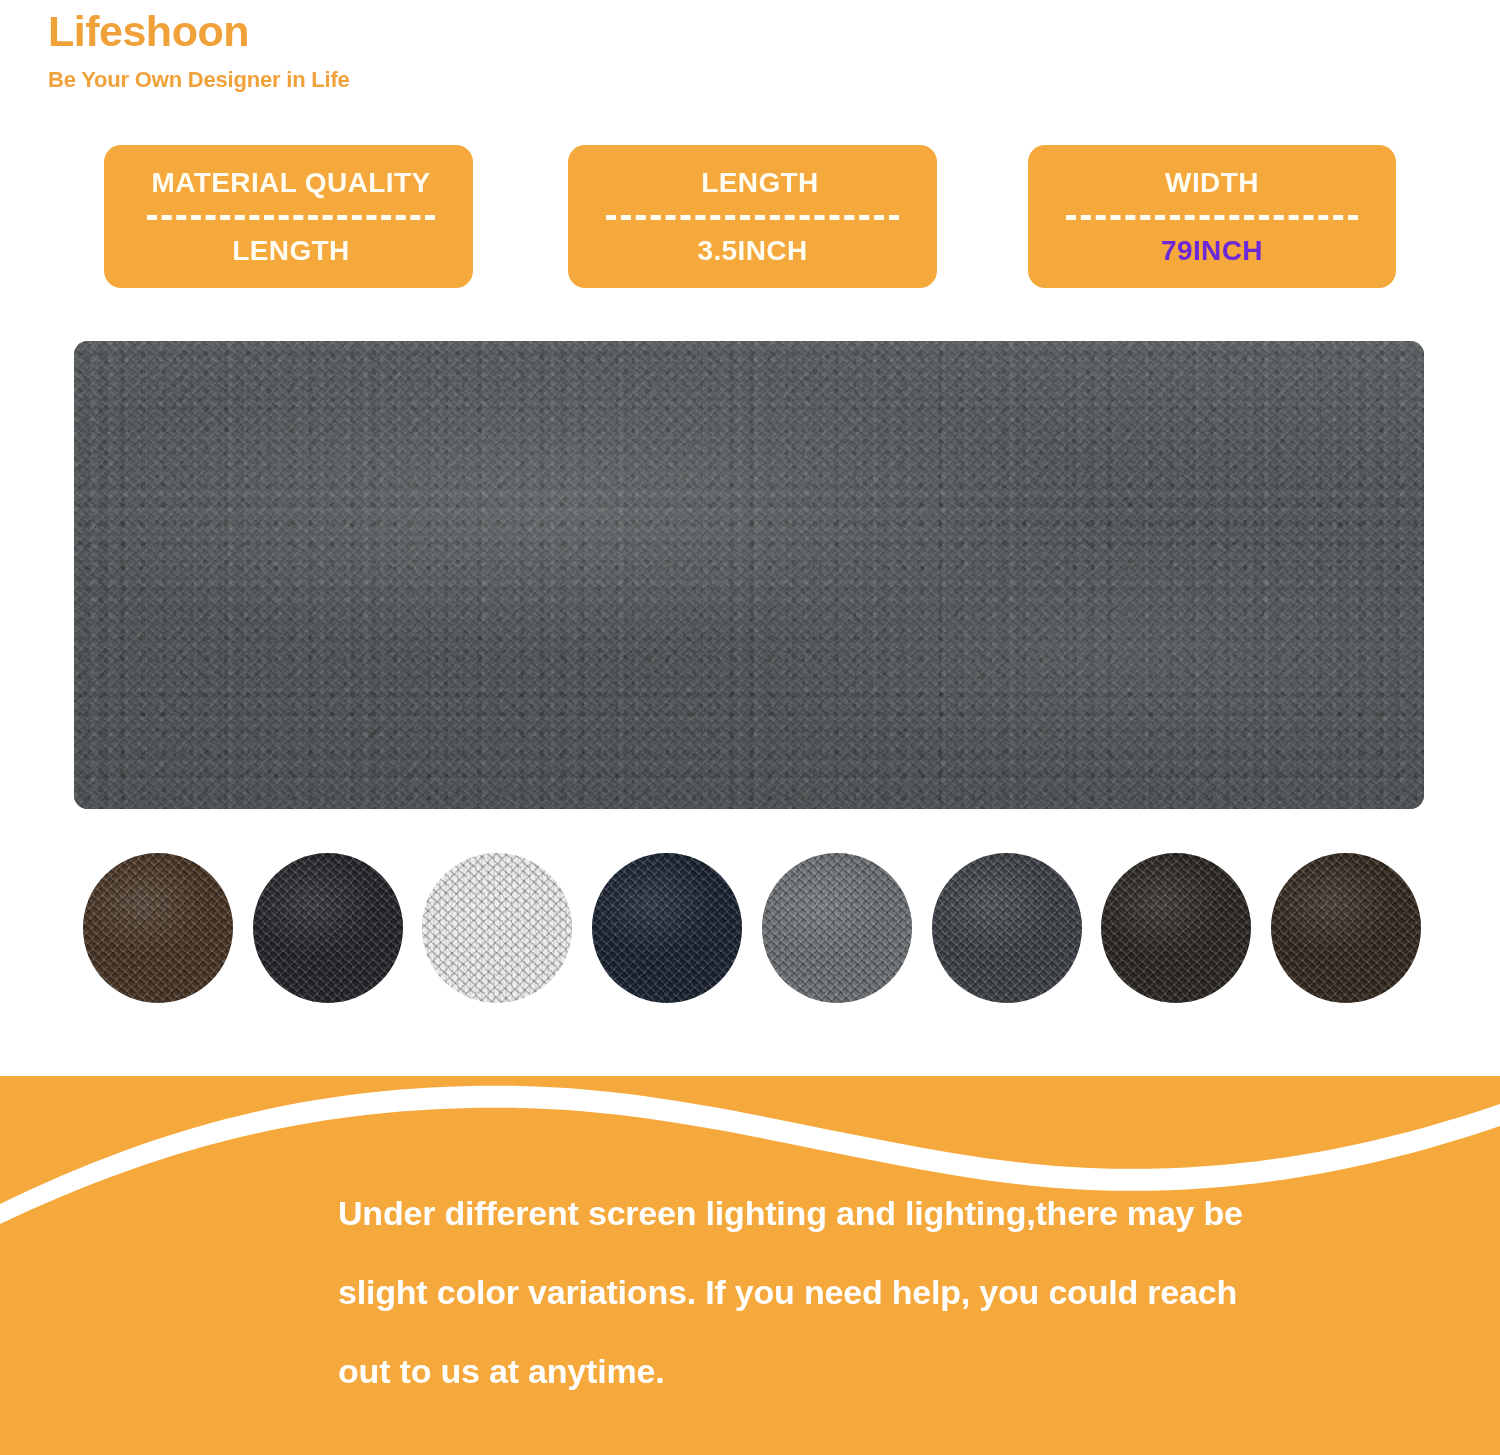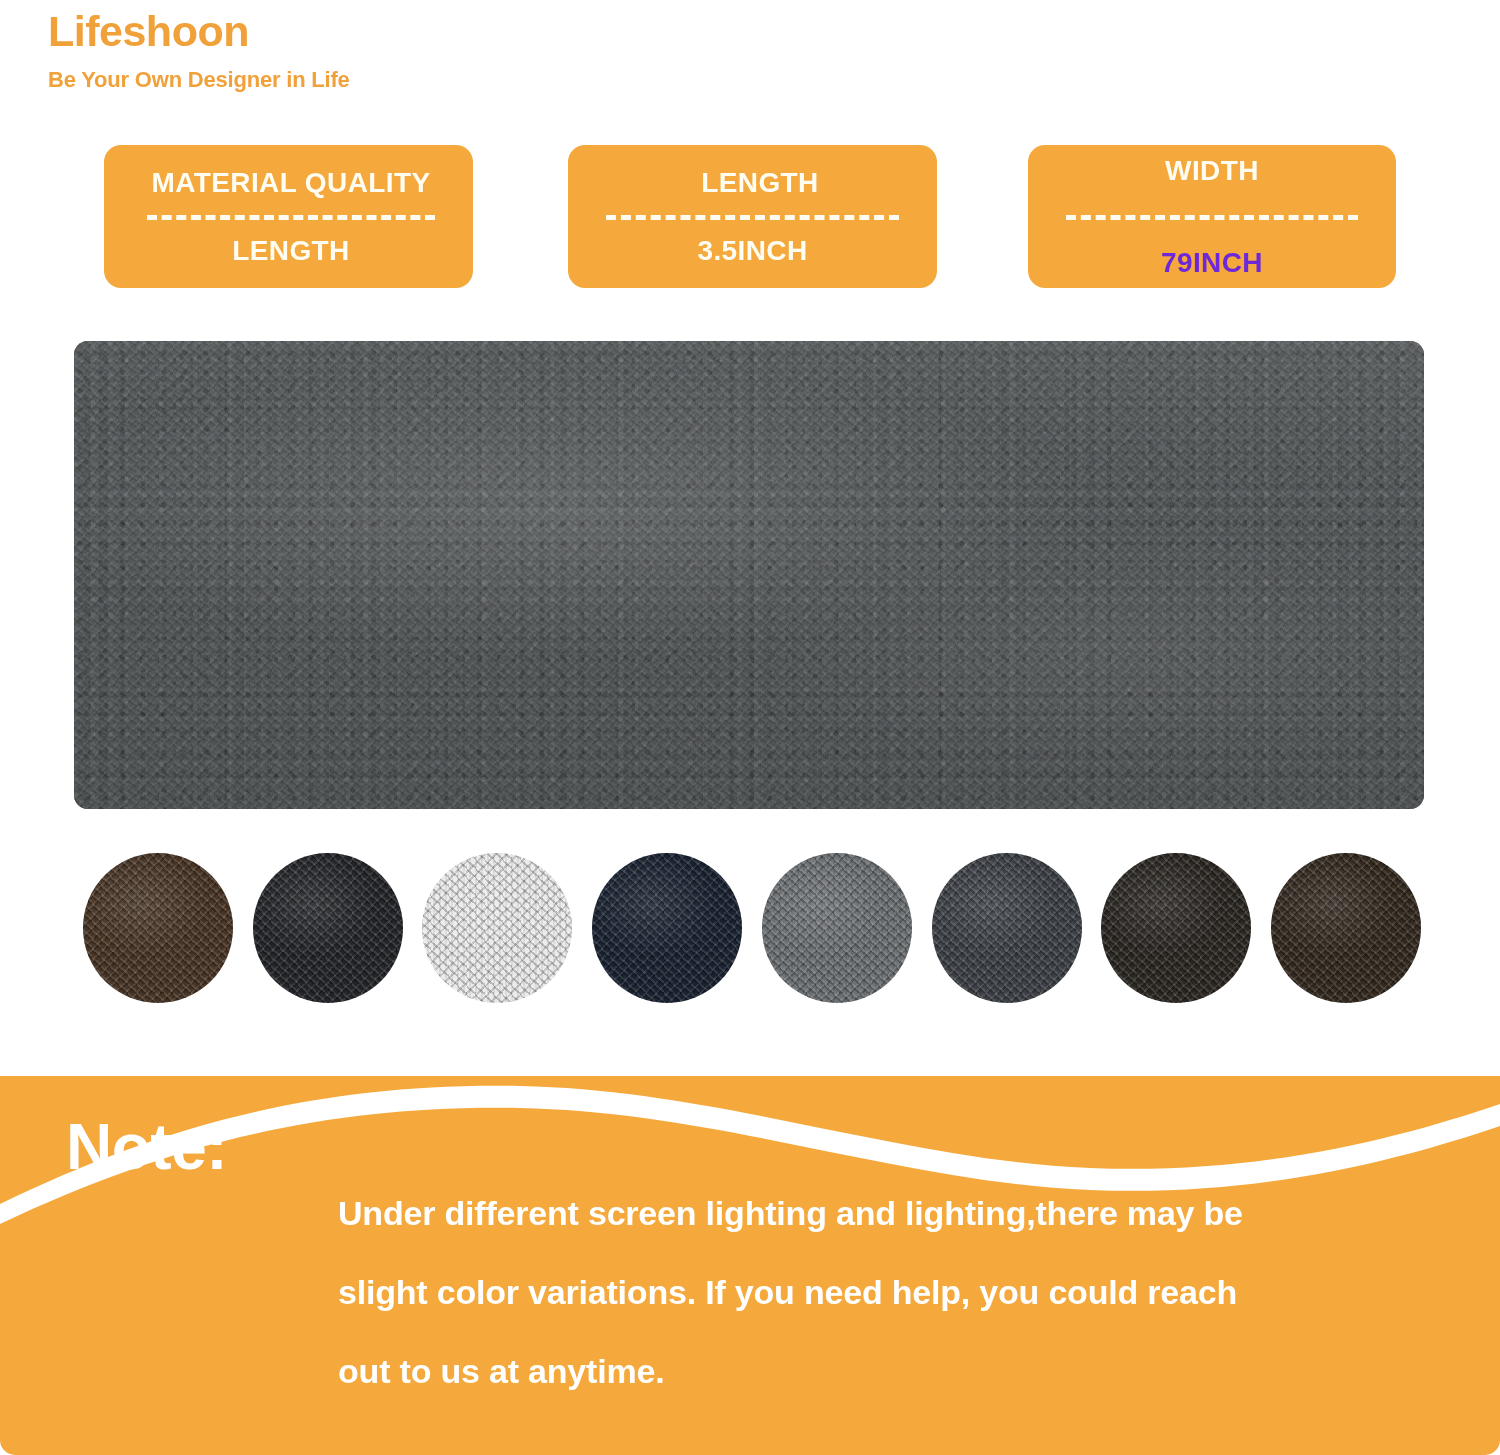--- a/index.html
+++ b/index.html
@@ -11,21 +11,20 @@
   body {
     font-family: "Liberation Sans", sans-serif;
     -webkit-font-smoothing: antialiased;
   }
   #page {
     position: relative;
     width: 1500px;
     height: 1455px;
     overflow: hidden;
     background: #ffffff;
-    border-radius: 15px;
   }
 
   
   .brand-block {
     position: absolute;
     left: 48px;
     top: 8px;
     width: 700px;
   }
   .brand-name {
@@ -227,21 +226,21 @@
       <div class="spec-divider" style="border-top-color: rgb(255, 252, 242);"></div>
       <div class="spec-value" style="color: rgb(255, 252, 242);">LENGTH</div>
     </div>
 
     <div class="spec-badge b2" style="background: rgb(245, 169, 60);">
       <div class="spec-label" style="color: rgb(255, 252, 242); margin-left: 15px;">LENGTH</div>
       <div class="spec-divider" style="border-top-color: rgb(255, 252, 242);"></div>
       <div class="spec-value" style="color: rgb(255, 252, 242);">3.5INCH</div>
     </div>
 
-    <div class="spec-badge b3" style="background: rgb(245, 169, 60); gap: 12px;">
+    <div class="spec-badge b3" style="background: rgb(245, 169, 60);">
       <div class="spec-label" style="color: rgb(255, 252, 242);">WIDTH</div>
       <div class="spec-divider" style="border-top-color: rgb(255, 252, 242);"></div>
       <div class="spec-value" style="color: #6d28d9;">79INCH</div>
     </div>
 
   </div>
 
   <div class="mat" id="product-mat" style="background: rgb(85, 89, 91);">
     <div class="mat-texture" style="background-color: rgb(85, 89, 91);"></div>
     <div class="mat-sheen"></div>
@@ -278,21 +277,20 @@
     <svg class="note-wave-svg" viewBox="0 0 1500 379" preserveAspectRatio="none">
 
       <path id="wave-top" fill="#F5A93C" d="M0,128 C160,50 320,6 520,10 C720,14 900,84 1090,92 C1260,99 1400,62 1500,28 L1500,0 L0,0 Z" transform="translate(0,0)"></path>
 
       <path id="wave-main" fill="#F5A93C" d="M0,148 C160,72 320,28 520,32 C720,36 900,106 1090,114 C1260,121 1400,84 1500,50 L1500,379 L0,379 Z"></path>
     </svg>
 
     <div class="note-content"></div>
   </div>
 
-  <div class="note-heading">Note:</div>
 
   <div class="note-body" id="note-body">
       <div class="note-line">Under different screen lighting and lighting,there may be</div>
       <div class="note-line">slight color variations. If you need help, you could reach</div>
       <div class="note-line">out to us at anytime.</div>
     </div>
 
 </div>
 
 </body></html>

